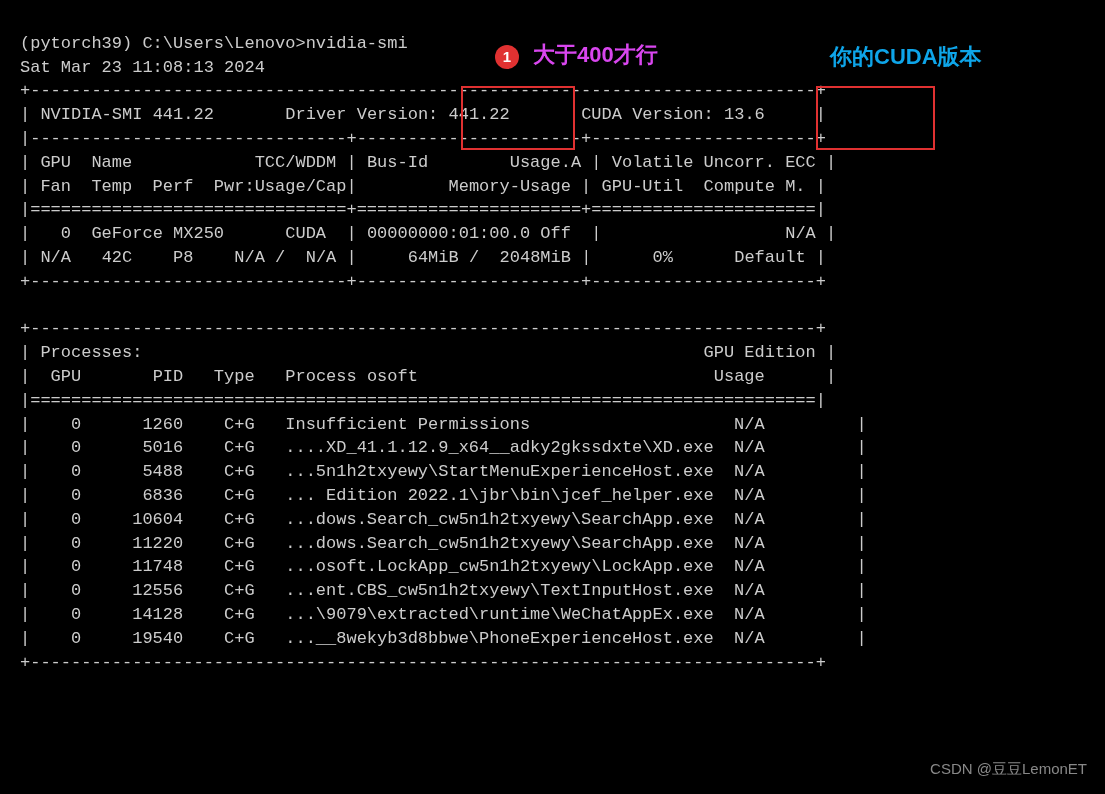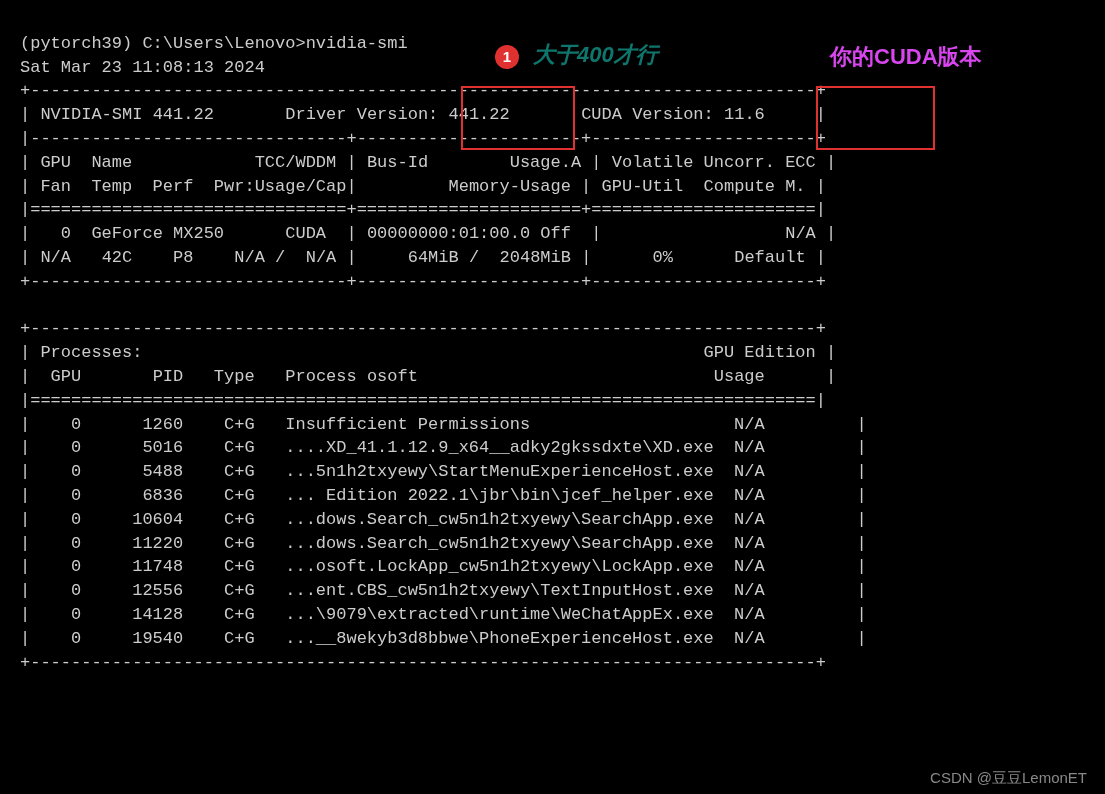--- a/index.html
+++ b/index.html
@@ -31,51 +31,50 @@
     background: #e03131;
     border-radius: 50%;
     color: #fff;
     text-align: center;
     line-height: 24px;
     font-size: 15px;
     margin-right: 8px;
   }
   .anno-black {
     background: #000;
-    color: #0f766e;
+    color: #d946ef;
     font-size: 22px;
     padding: 0 6px;
-    font-style: italic;
   }
   .anno-red {
-    color: #d946ef;
+    color: #0ea5e9;
     font-size: 22px;
   }
   .redbox {
     position: absolute;
     border: 2px solid #e03131;
     pointer-events: none;
   }
   .watermark {
     position: absolute;
     right: 18px;
-    bottom: 6px;
+    bottom: 15px;
     color: #888;
     font-family: sans-serif;
     font-size: 15px;
   }
 </style>
 </head>
 <body>
 
 <div class="terminal">
 <span><span>(pytorch39)</span> <span>C:\Users\Lenovo&gt;</span><span>nvidia-smi</span></span>
 <span>Sat Mar 23 11:08:13 2024</span>
 +-----------------------------------------------------------------------------+
-| <span>NVIDIA-SMI</span> <span>441.22</span>       <span>Driver Version:</span> <span>441.22</span>       <span>CUDA Version:</span> <span>11.6</span>     |
+| <span>NVIDIA-SMI</span> <span>441.22</span>       <span>Driver Version:</span> <span>441.22</span>       <span>CUDA Version:</span> <span>13.6</span>     |
 |-------------------------------+----------------------+----------------------+
 |<span> GPU  Name            TCC/WDDM</span> | <span>Bus-Id        Usage.A</span> | <span>Volatile Uncorr. ECC</span> |
 |<span> Fan  Temp  Perf  Pwr:Usage/Cap</span>|         <span>Memory-Usage</span> | <span>GPU-Util  Compute M.</span> |
 |===============================+======================+======================|
 |   <span>0</span>  <span>GeForce MX250</span>      <span>CUDA</span>  | <span>00000000:01:00.0</span> <span>Off</span>  |                  <span>N/A</span> |
 | <span>N/A</span>   <span>42C</span>    <span>P8</span>    <span>N/A /  N/A</span> |     <span>64MiB /  2048MiB</span> |      <span>0%</span>      <span>Default</span> |
 +-------------------------------+----------------------+----------------------+
 
 +-----------------------------------------------------------------------------+
 | <span>Processes:</span>                                                       <span>GPU Edition</span> |

